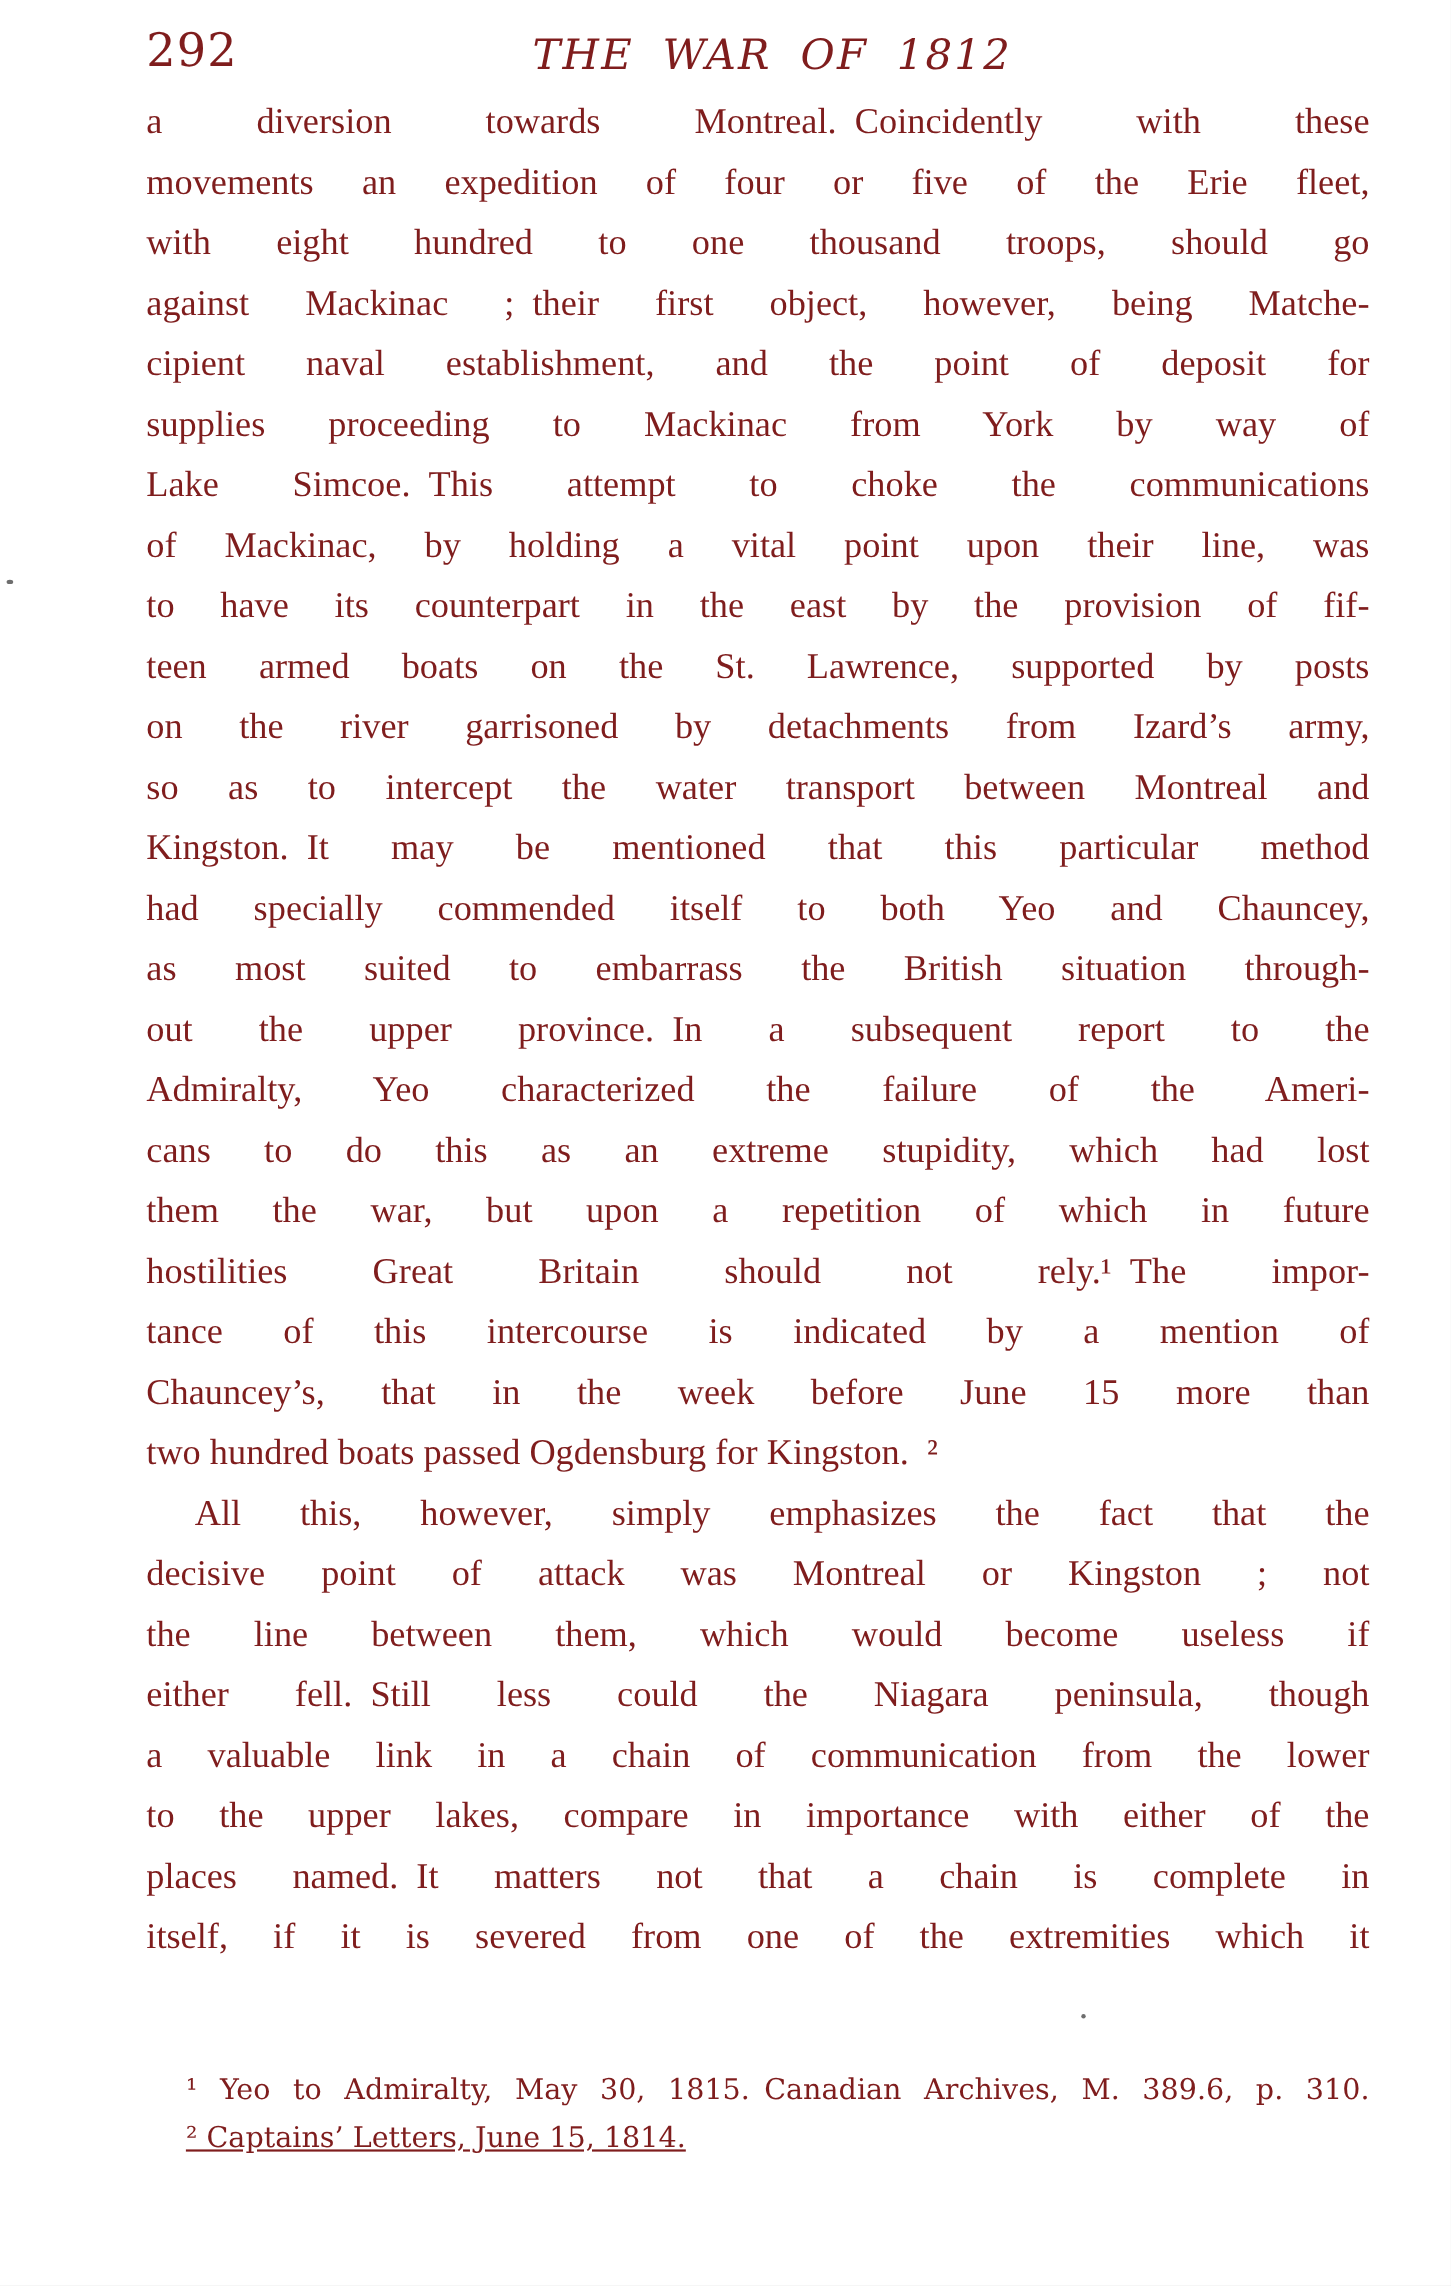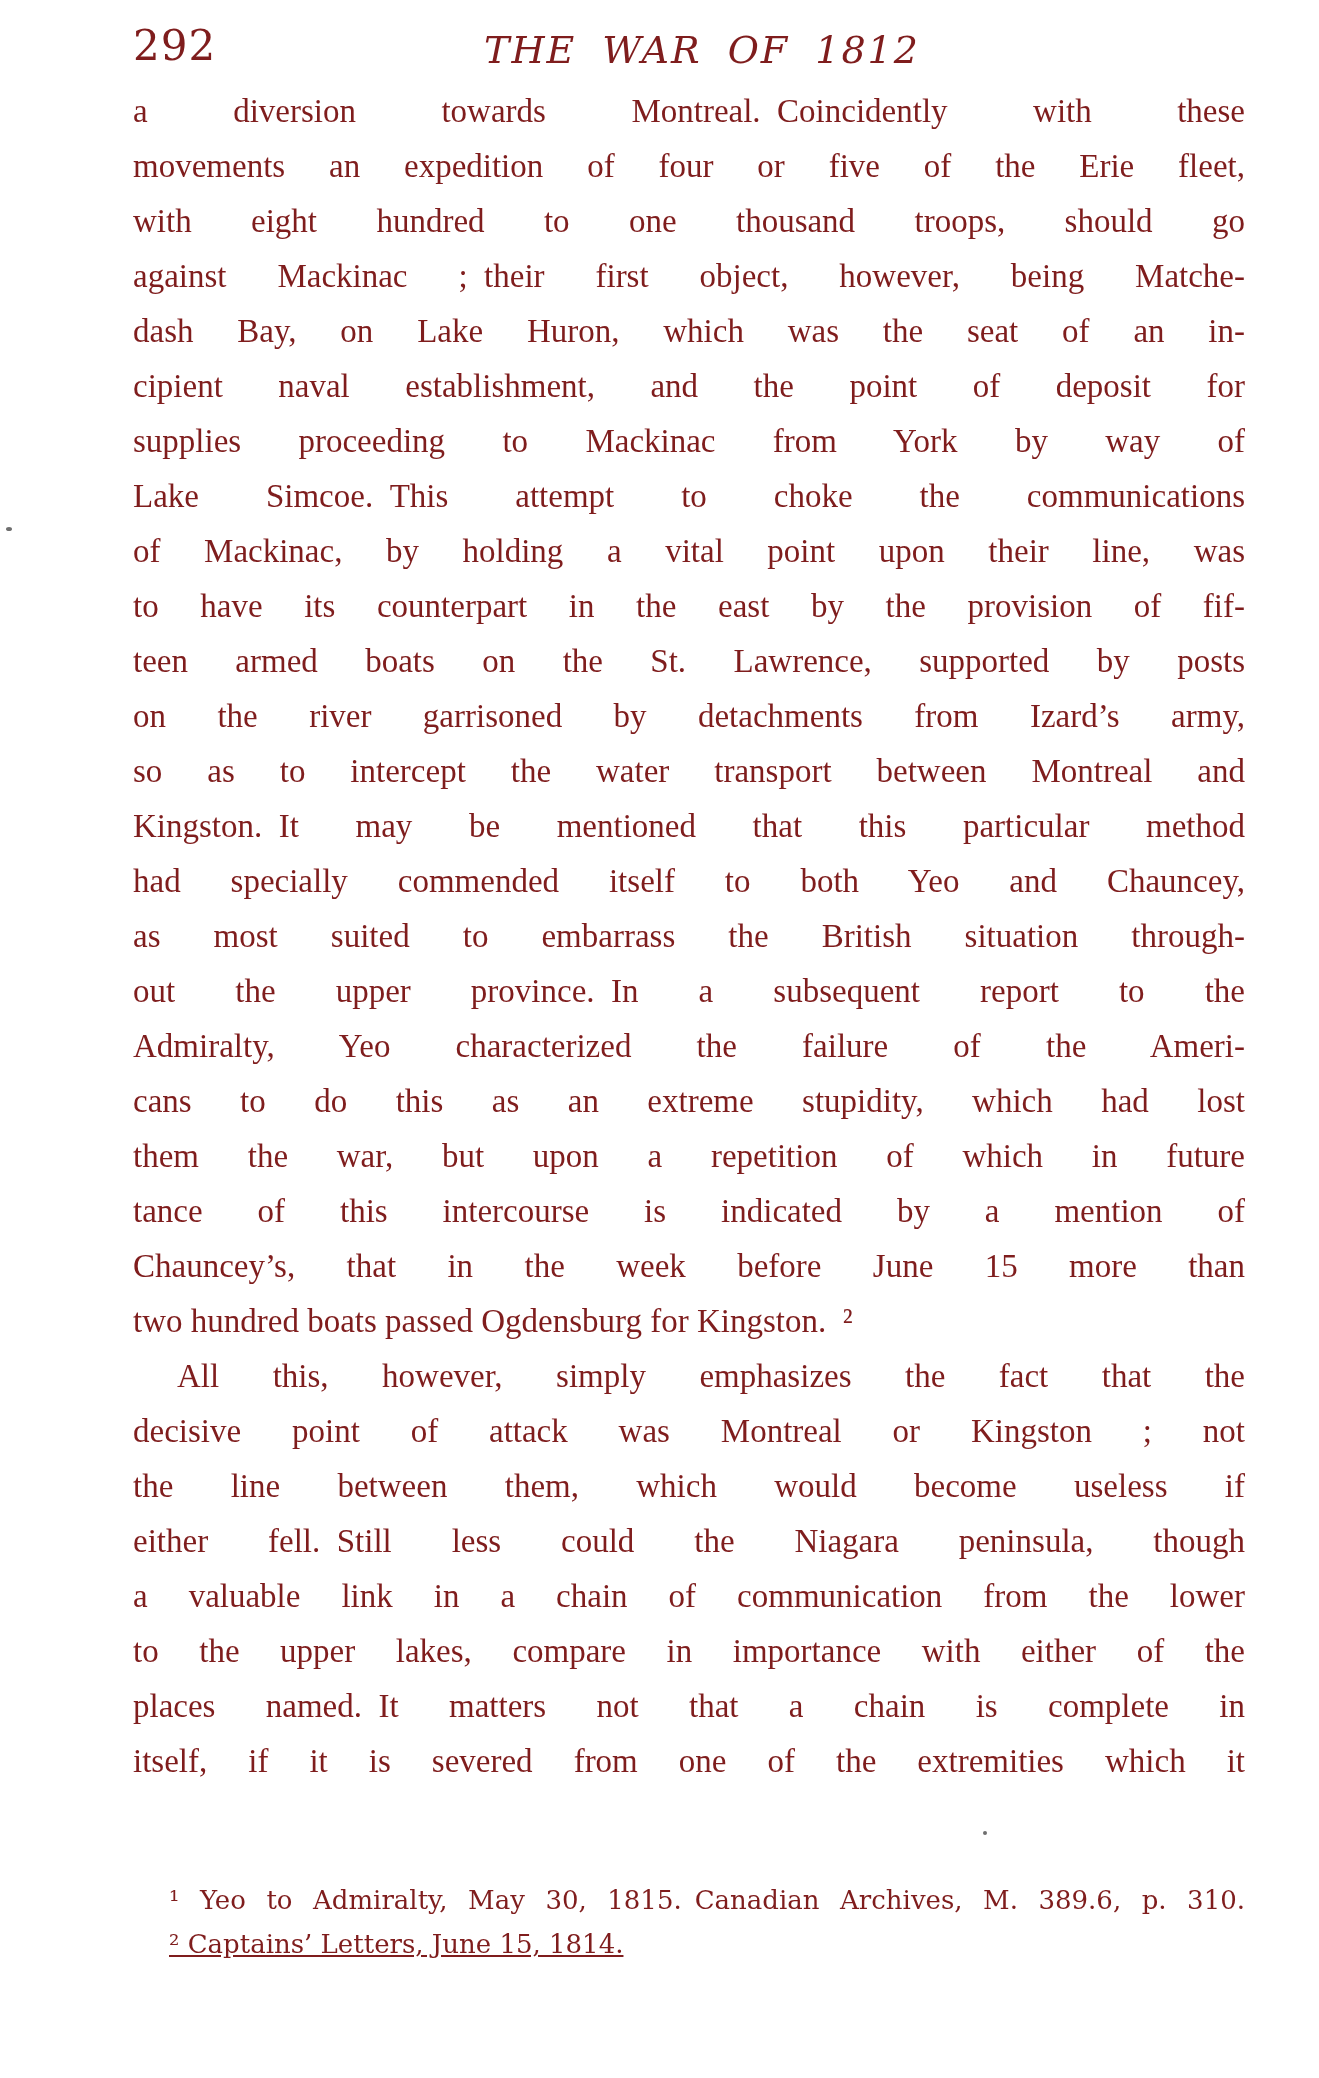--- a/index.html
+++ b/index.html
@@ -58,36 +58,36 @@
 
 <div class="page">
   <div class="folio">292</div>
   <div class="running-head">THE WAR OF 1812</div>
 
   <div class="body-text" id="body-lines">
       <div class="line">a diversion towards Montreal. Coincidently with these</div>
       <div class="line">movements an expedition of four or five of the Erie fleet,</div>
       <div class="line">with eight hundred to one thousand troops, should go</div>
       <div class="line">against Mackinac ; their first object, however, being Matche-</div>
-      <div class="line">dash Bay, on Lake Huron, which was the seat of an in-</div>
       <div class="line">cipient naval establishment, and the point of deposit for</div>
       <div class="line">supplies proceeding to Mackinac from York by way of</div>
       <div class="line">Lake Simcoe. This attempt to choke the communications</div>
       <div class="line">of Mackinac, by holding a vital point upon their line, was</div>
       <div class="line">to have its counterpart in the east by the provision of fif-</div>
       <div class="line">teen armed boats on the St. Lawrence, supported by posts</div>
       <div class="line">on the river garrisoned by detachments from Izard’s army,</div>
       <div class="line">so as to intercept the water transport between Montreal and</div>
       <div class="line">Kingston. It may be mentioned that this particular method</div>
       <div class="line">had specially commended itself to both Yeo and Chauncey,</div>
       <div class="line">as most suited to embarrass the British situation through-</div>
       <div class="line">out the upper province. In a subsequent report to the</div>
       <div class="line">Admiralty, Yeo characterized the failure of the Ameri-</div>
       <div class="line">cans to do this as an extreme stupidity, which had lost</div>
       <div class="line">them the war, but upon a repetition of which in future</div>
+      <div class="line">hostilities Great Britain should not rely.¹ The impor-</div>
       <div class="line">tance of this intercourse is indicated by a mention of</div>
       <div class="line">Chauncey’s, that in the week before June 15 more than</div>
       <div class="line flush">two hundred boats passed Ogdensburg for Kingston. ²</div>
       <div class="line indent">All this, however, simply emphasizes the fact that the</div>
       <div class="line">decisive point of attack was Montreal or Kingston ; not</div>
       <div class="line">the line between them, which would become useless if</div>
       <div class="line">either fell. Still less could the Niagara peninsula, though</div>
       <div class="line">a valuable link in a chain of communication from the lower</div>
       <div class="line">to the upper lakes, compare in importance with either of the</div>
       <div class="line">places named. It matters not that a chain is complete in</div>

